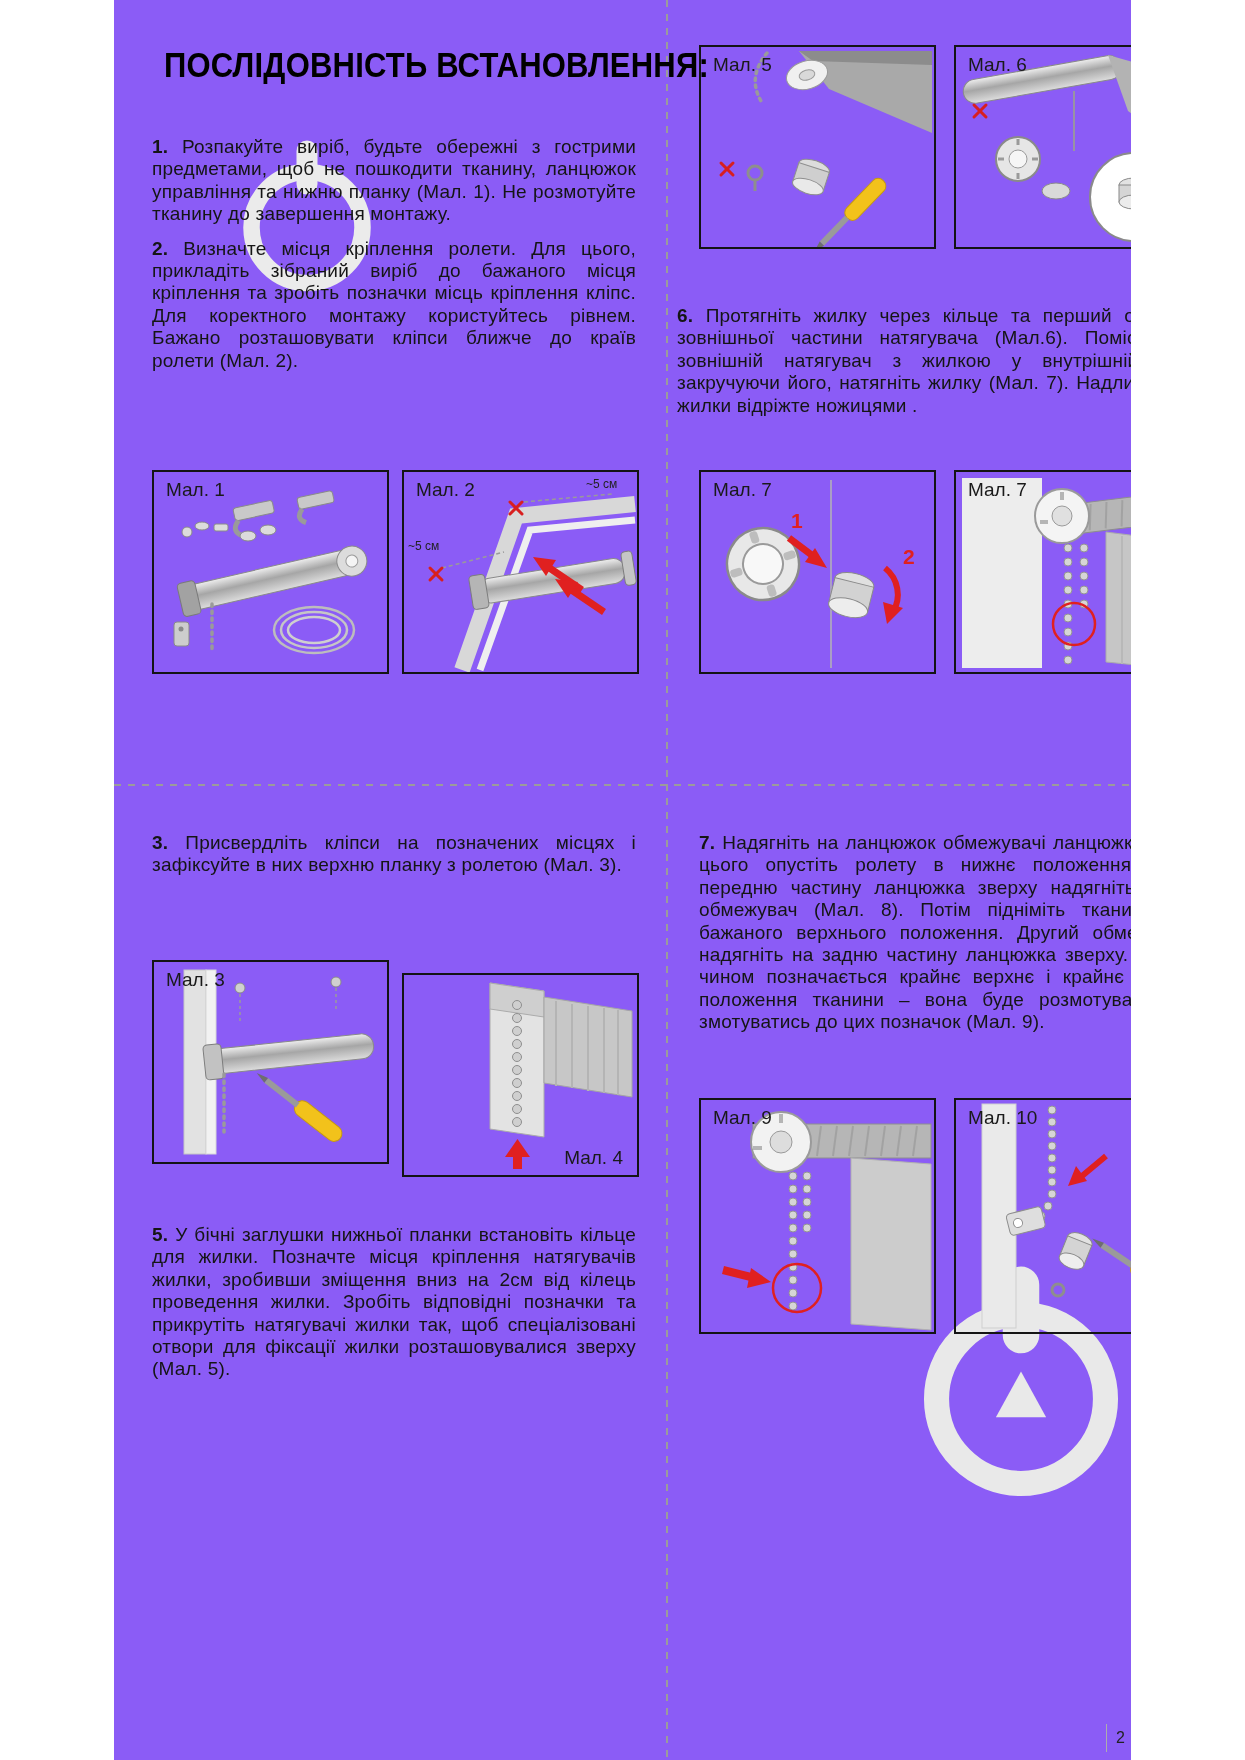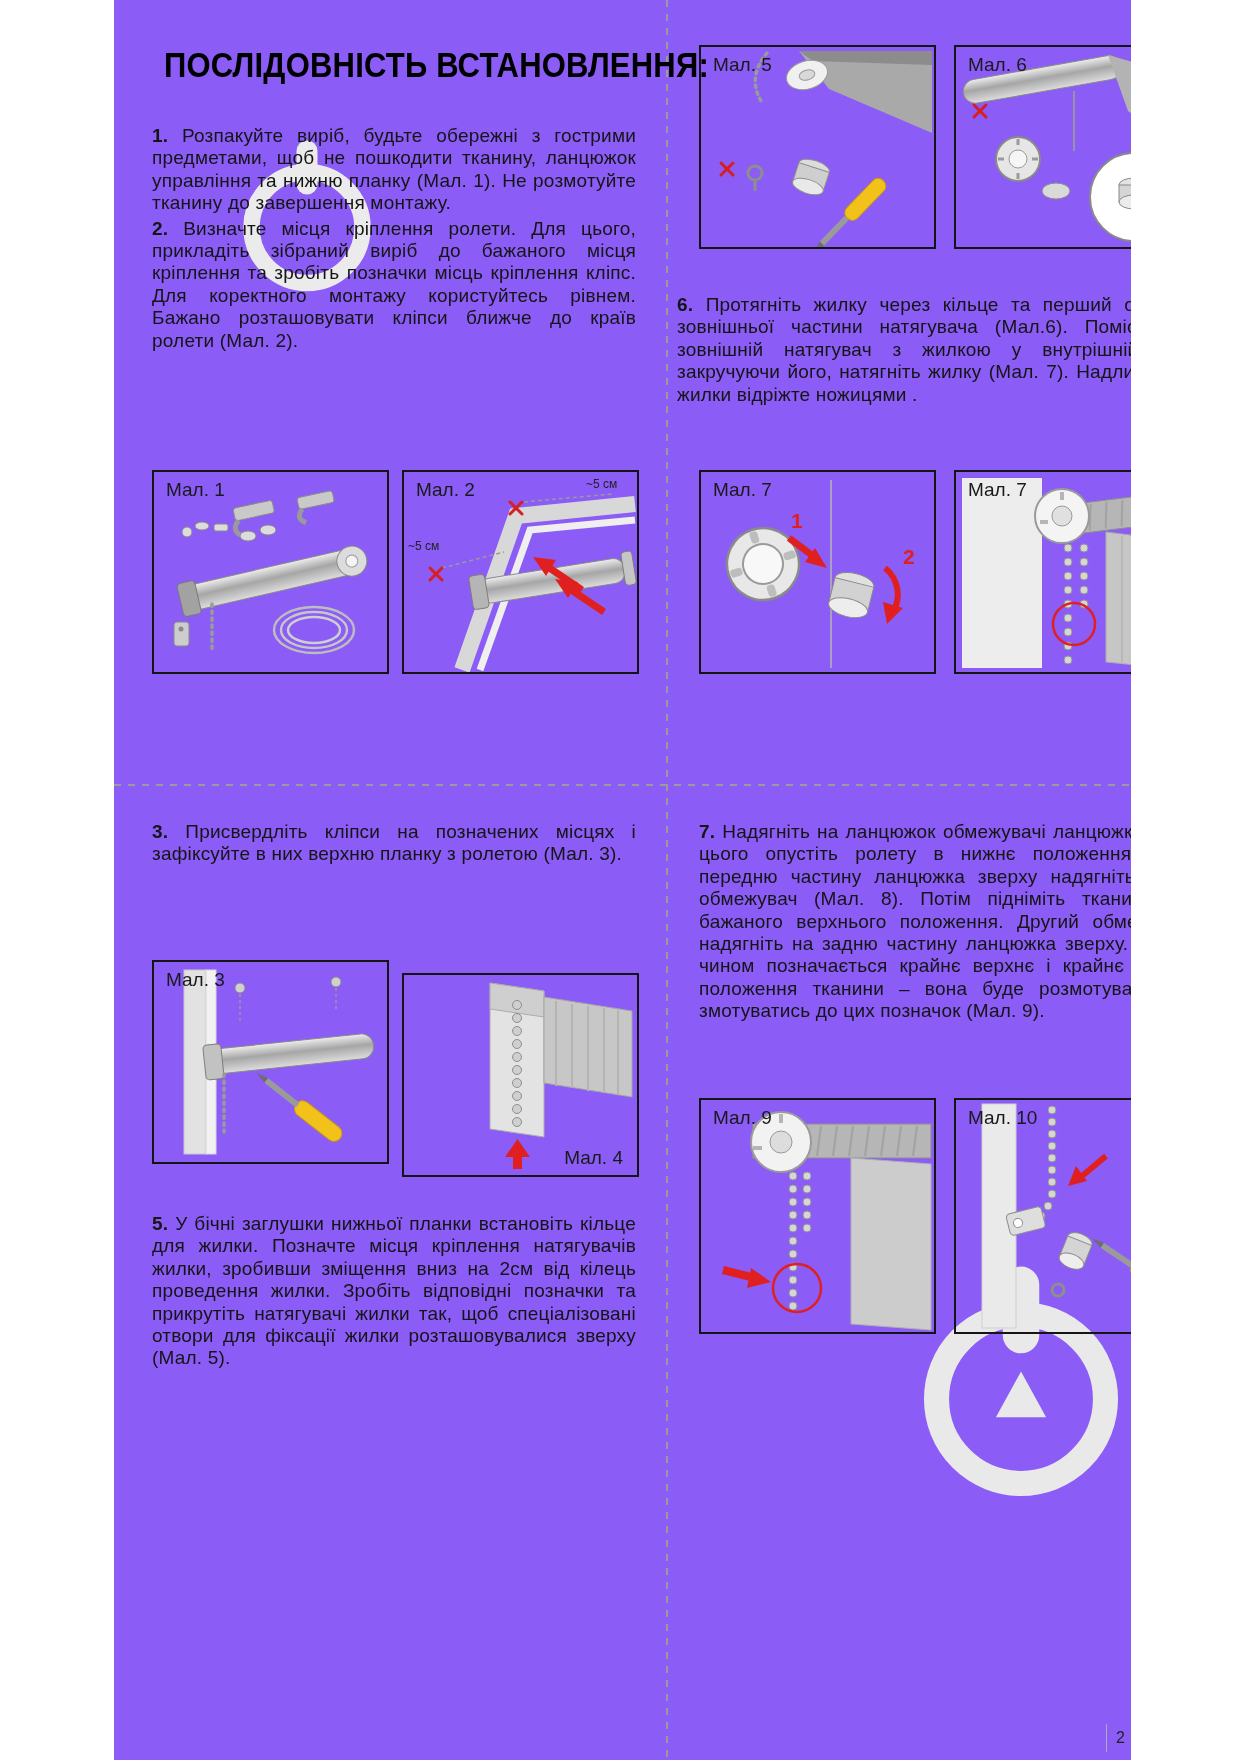--- a/index.html
+++ b/index.html
@@ -20,21 +20,21 @@
   .title {
     position: absolute; left: 50px; top: 46px; z-index: 1;
     font-size: 31px; font-weight: 700; color: #000;
     letter-spacing: 0.2px; transform: scaleY(1.12); transform-origin: left top;
     white-space: nowrap;
   }
   .textblock {
     position: absolute; z-index: 1; font-size: 19px; line-height: 1.18;
     letter-spacing: 0.2px; text-align: justify; color: #151515;
   }
-  .step { margin: 1px 0 3px 0; }
+  .step { margin: 12px 0 3px 0; }
   .step b { font-weight: 700; }
   .step .t2 { display: block; }
   .fig {
     position: absolute; border: 2px solid #141414; z-index: 1; background: transparent;
   }
   .fig svg { display: block; width: 100%; height: 100%; }
   .fig-label {
     position: absolute; left: 12px; top: 7px; font-size: 19px; color: #1a1a1a; z-index: 2;
     white-space: nowrap;
   }

